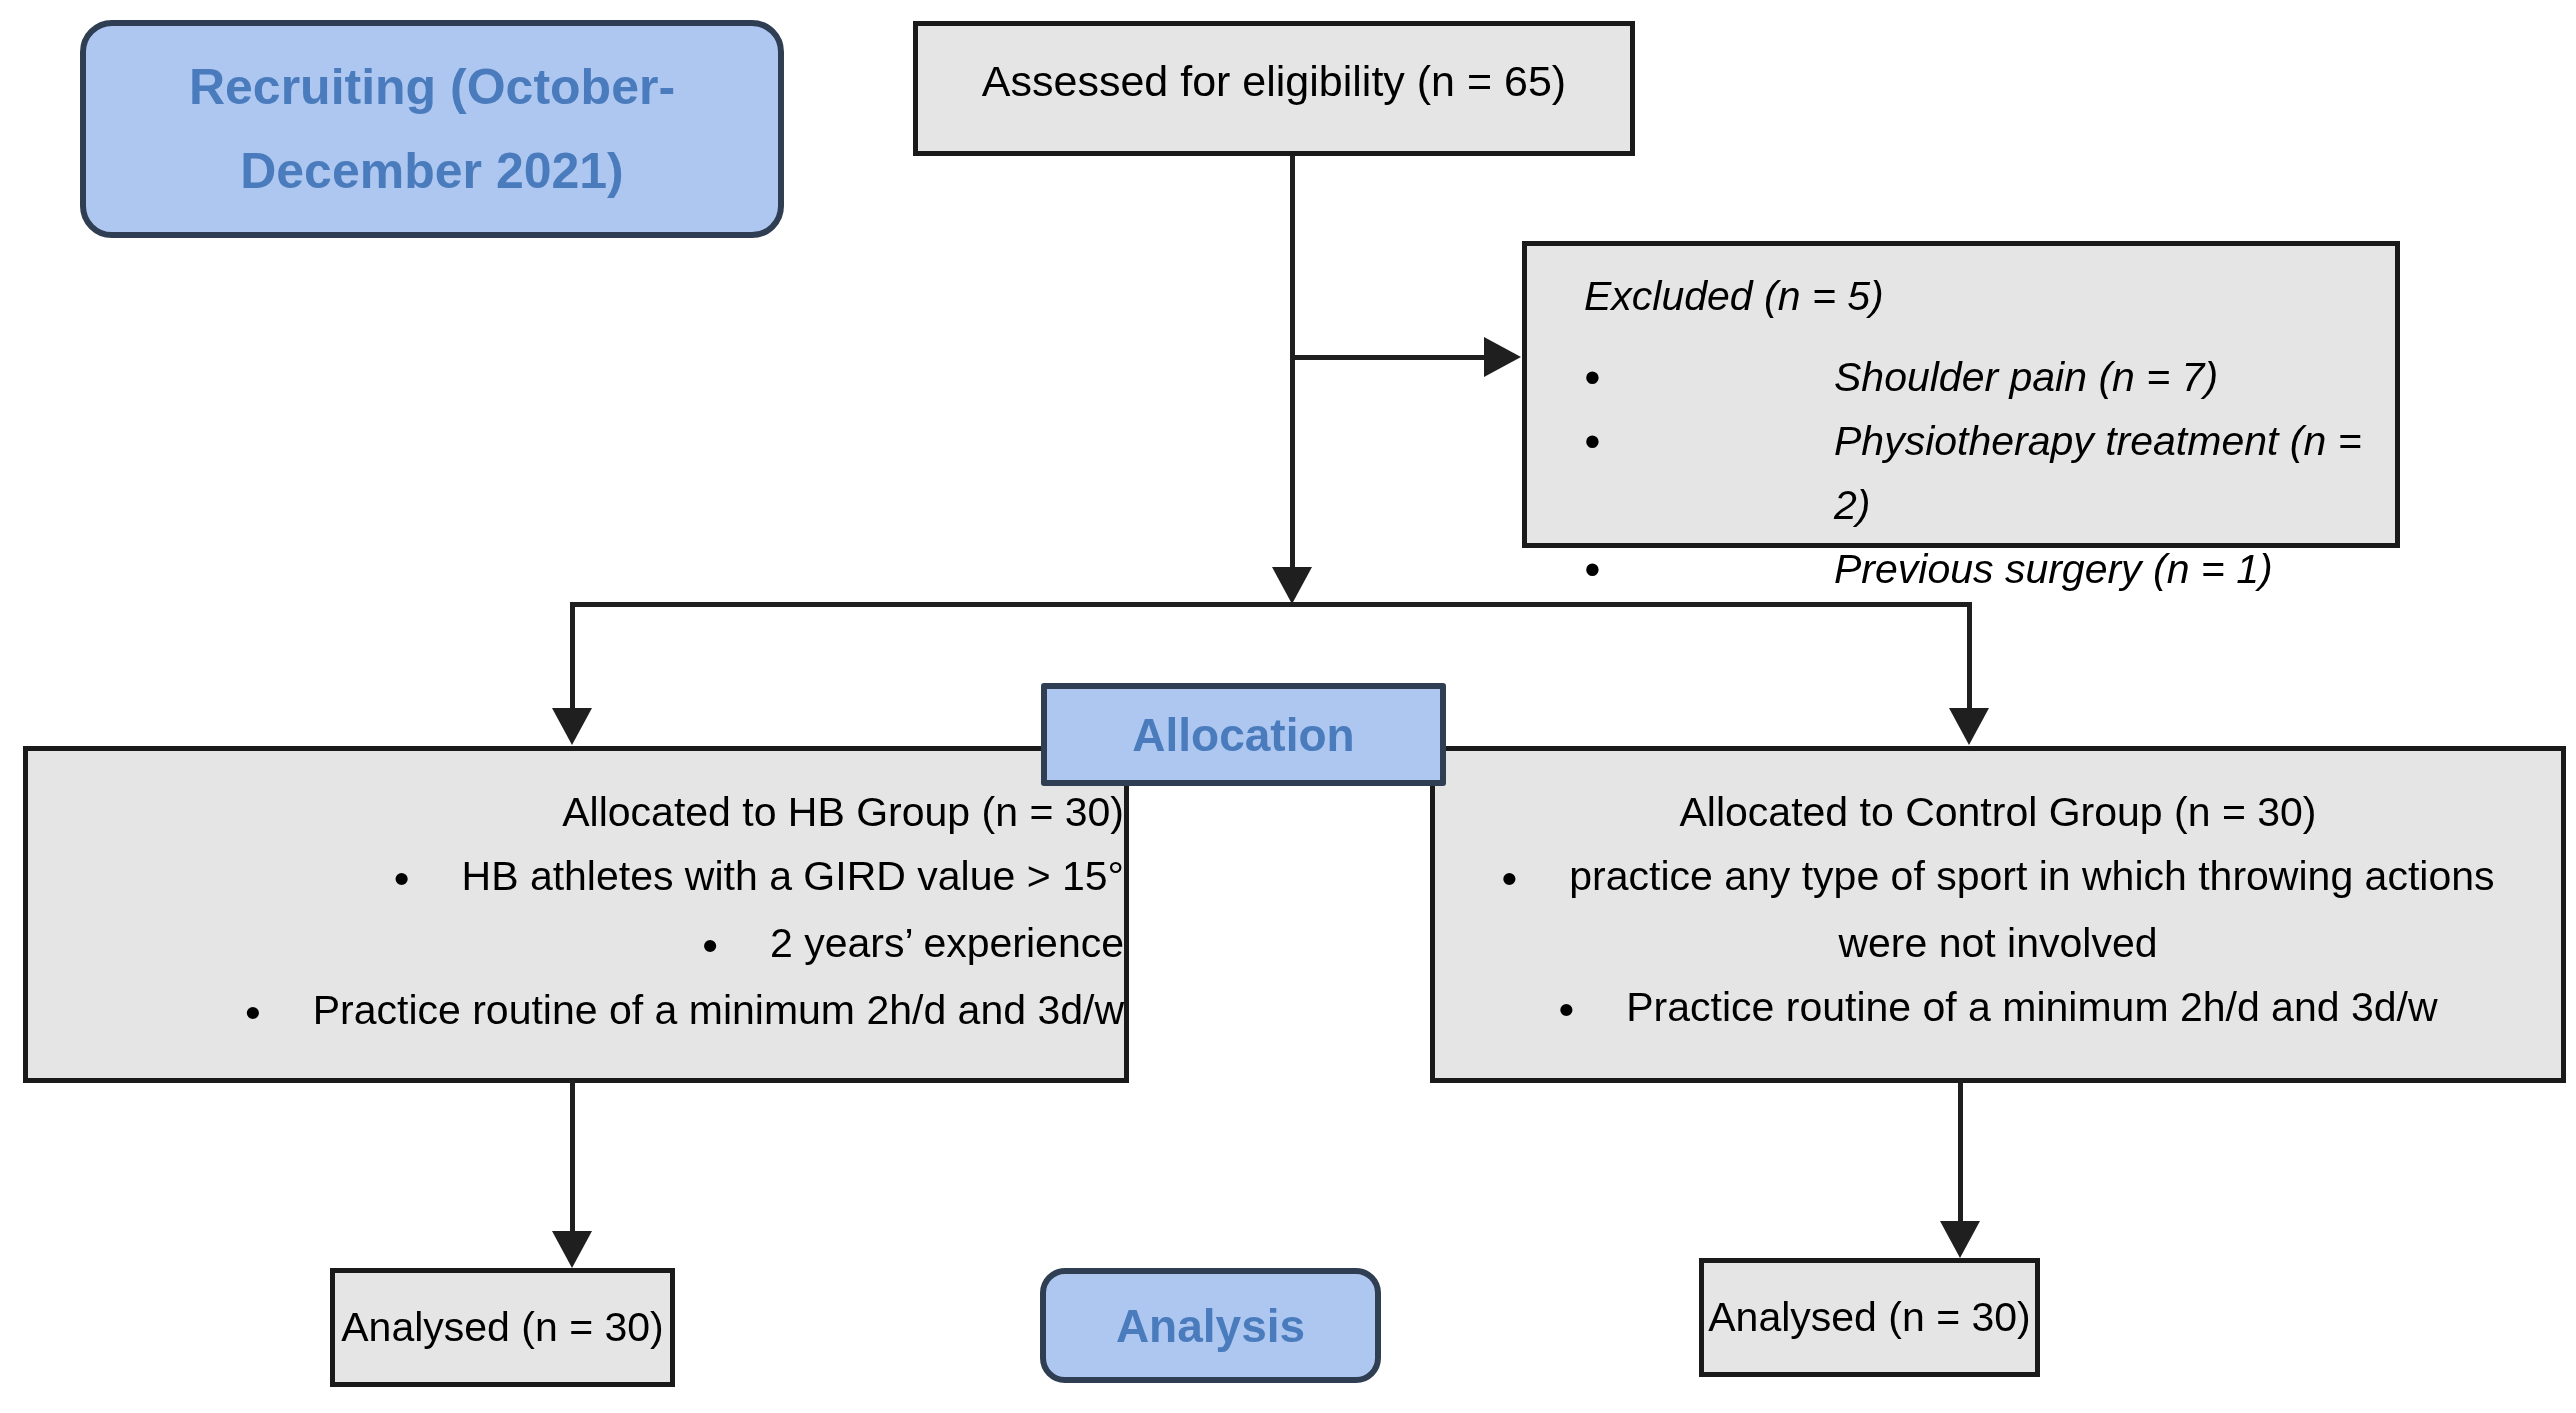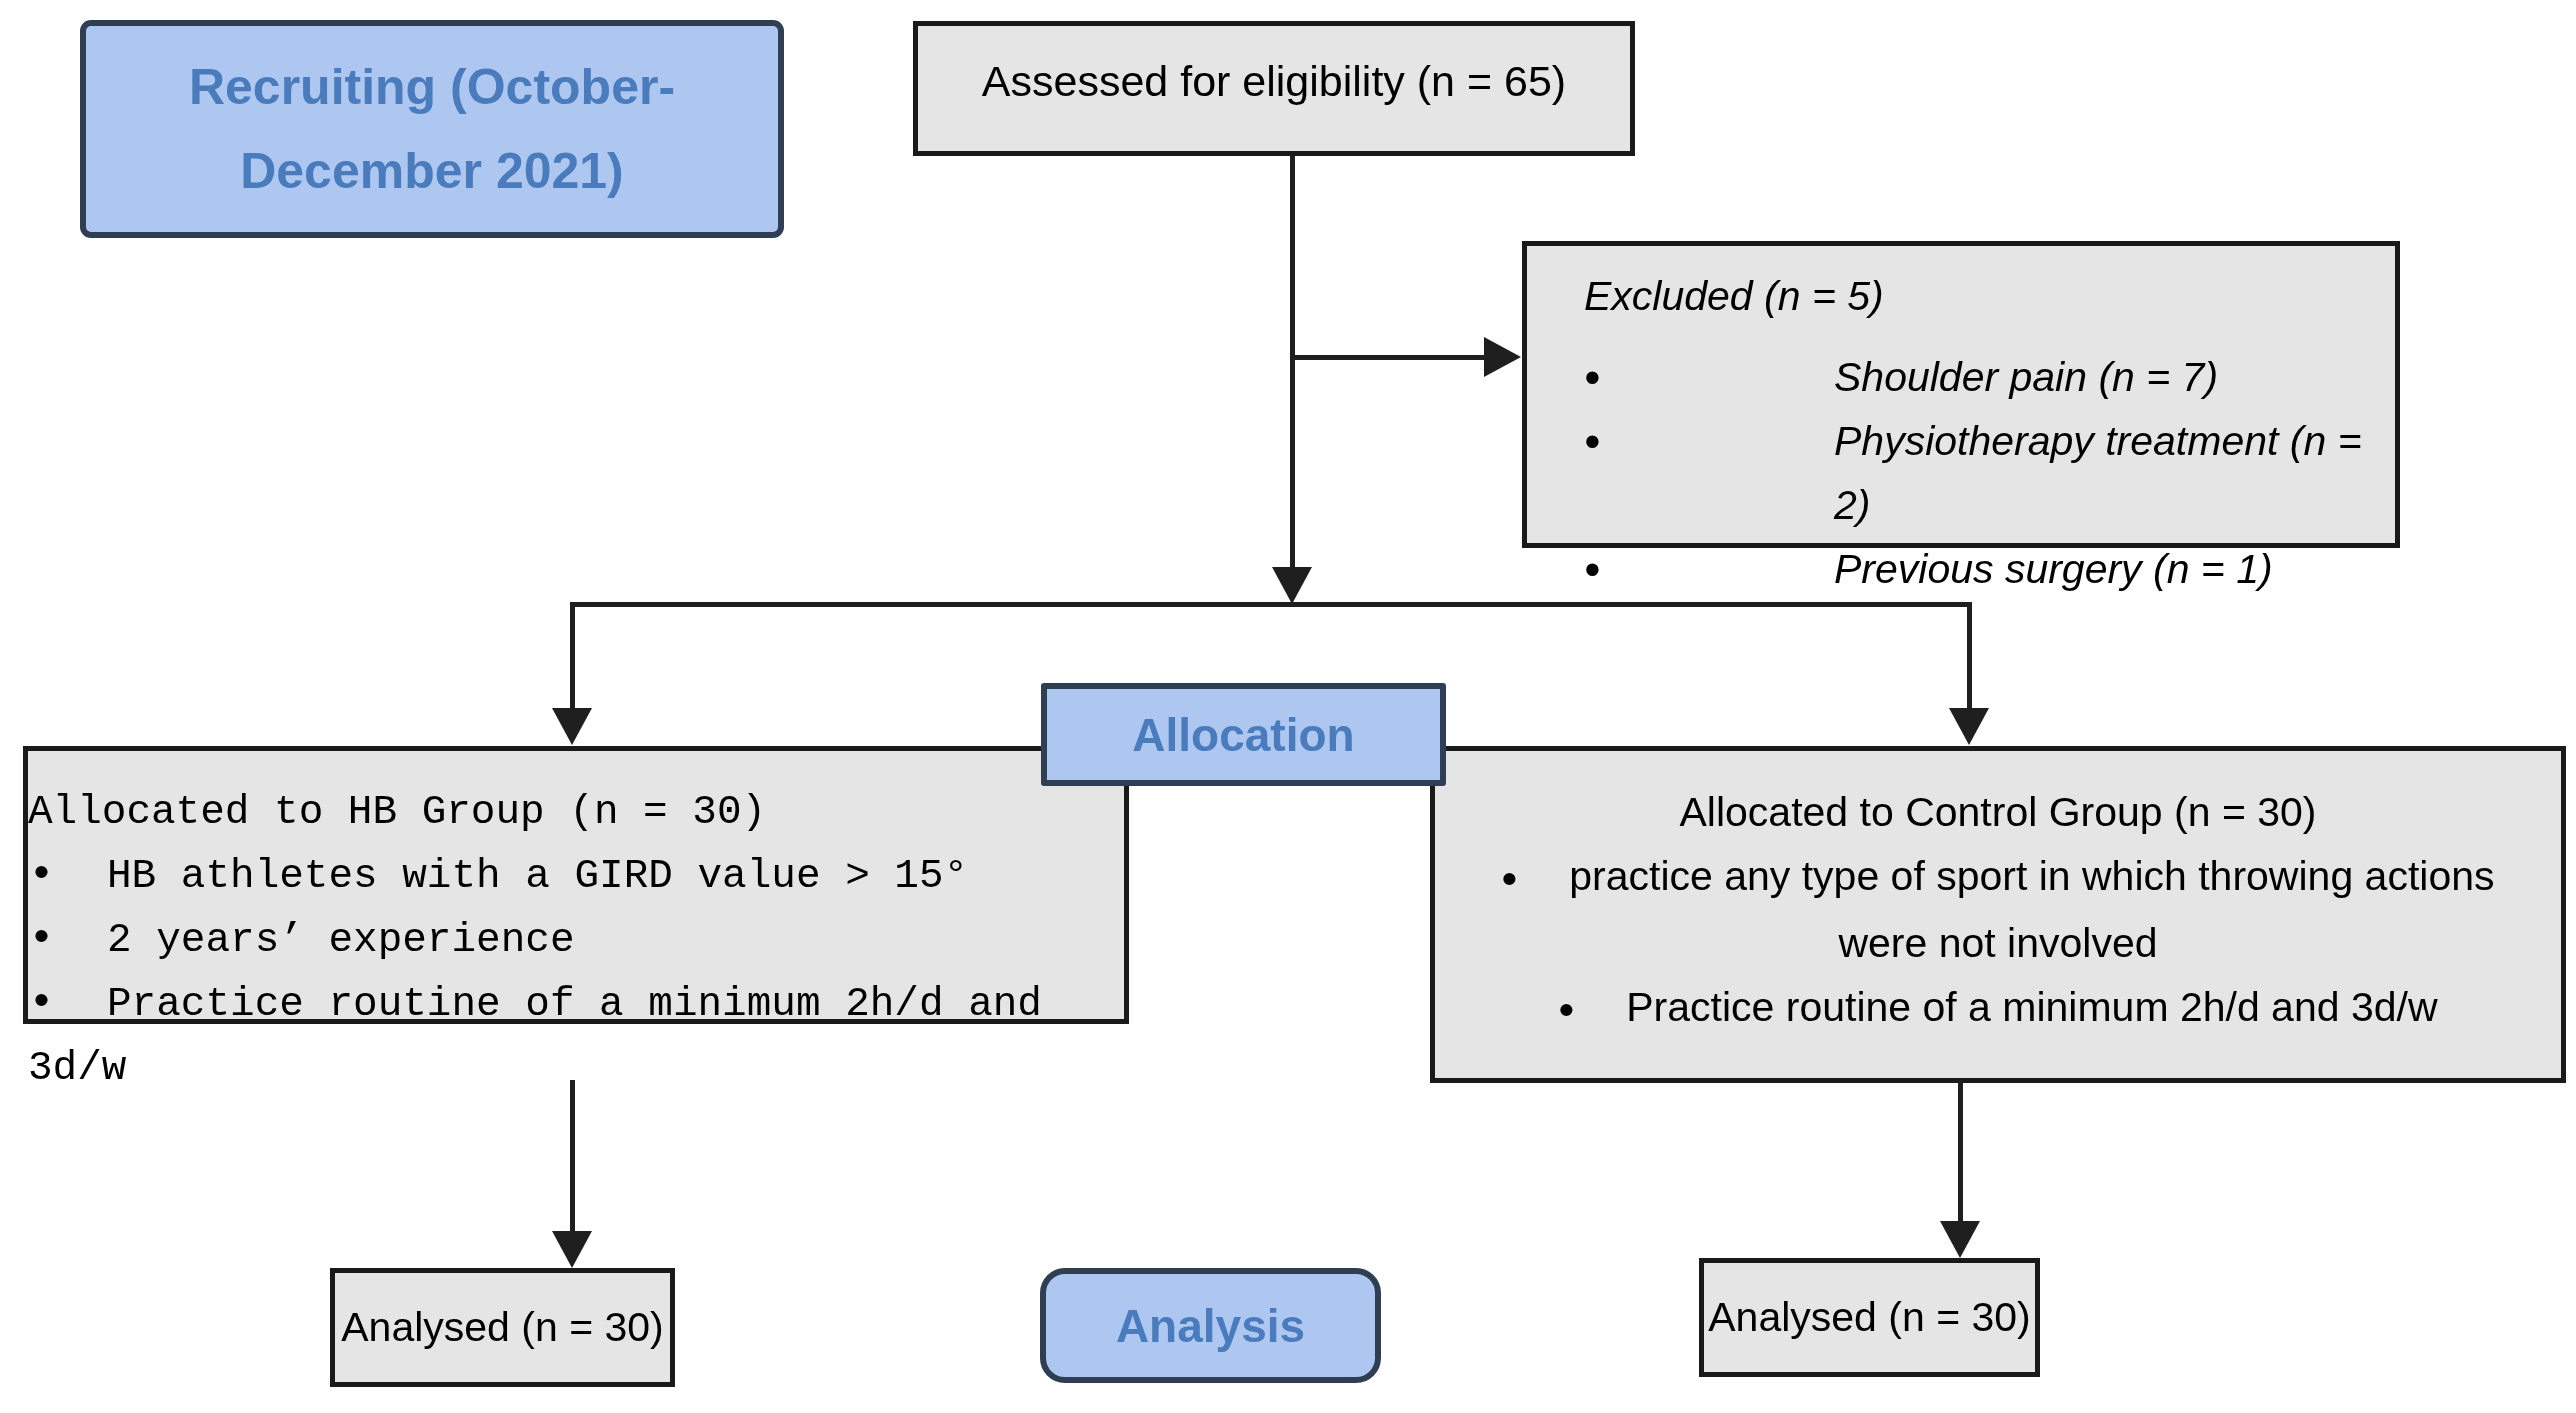--- a/index.html
+++ b/index.html
@@ -48,29 +48,29 @@
     position:absolute;width:0;height:0;z-index:2;
     border-left:20.5px solid transparent;border-right:20.5px solid transparent;
     border-top:37px solid var(--connector);
   }
   .arrow-right{
     position:absolute;width:0;height:0;z-index:2;
     border-top:20.5px solid transparent;border-bottom:20.5px solid transparent;
     border-left:37px solid var(--connector);
   }
   
-  #recruiting{left:80px;top:19.6px;width:704px;height:218px;border-radius:11px;font-size:50px;line-height:84px;}
+  #recruiting{left:80px;top:19.6px;width:704px;height:218px;border-radius:32px;font-size:50px;line-height:84px;}
   #assessed{left:913px;top:20.5px;width:722px;height:135px;font-size:43px;padding-bottom:12.5px;}
   #excluded{left:1522px;top:241px;width:878px;height:307px;font-size:41px;font-style:italic;}
   #excluded .heading{margin:23px 0 0 57px;line-height:55px;}
   #excluded ul{list-style:none;margin:21.4px 0 0 0;padding:0;}
   #excluded li{position:relative;padding-left:307px;line-height:64px;text-align:left;}
   #excluded li::before{content:"\2022";position:absolute;left:57px;font-size:46px;}
   #allocation{left:1041px;top:683px;width:405px;height:103px;border-radius:3px;font-size:46px;}
-  #hb-group{left:23px;top:746px;width:1106px;height:278px;font-size:41px;text-align:left;font-family:Liberation Mono, monospace;}
+  #hb-group{left:23px;top:746px;width:1106px;height:337px;font-size:41px;text-align:right;}
   #control-group{left:1430px;top:746px;width:1136px;height:337px;font-size:41px;text-align:center;}
   .group-title{margin-top:28.5px;line-height:64px;}
   .group-list{list-style:none;margin:0;padding:0;}
   .group-list li{line-height:64px;margin:0 auto;}
   .group-list li::before{content:"\2022";display:inline-block;margin-right:52px;font-size:45px;vertical-align:middle;}
   #control-group .group-list li{max-width:1034px;}
   #analysis{left:1040px;top:1268px;width:341px;height:115px;border-radius:25px;font-size:46px;justify-content:center;}
   #analysed-hb{left:330px;top:1268px;width:345px;height:119px;font-size:41px;}
   #analysed-control{left:1699px;top:1258px;width:341px;height:119px;font-size:41px;}
 </style>

